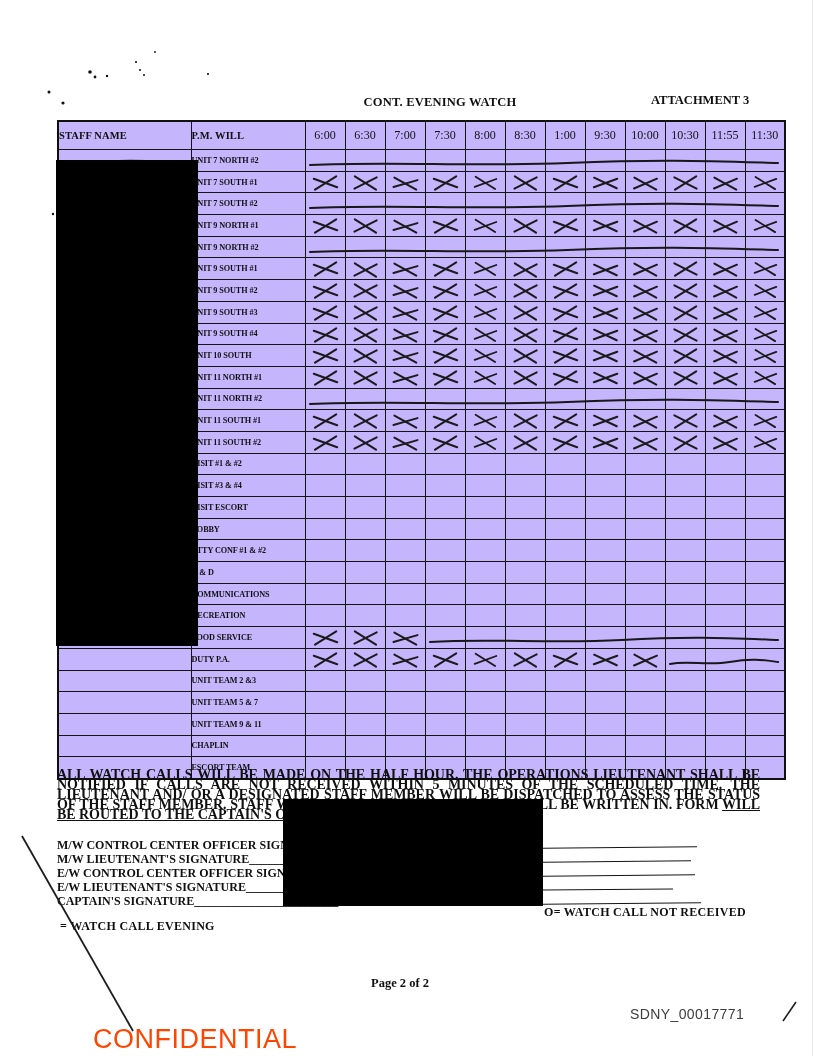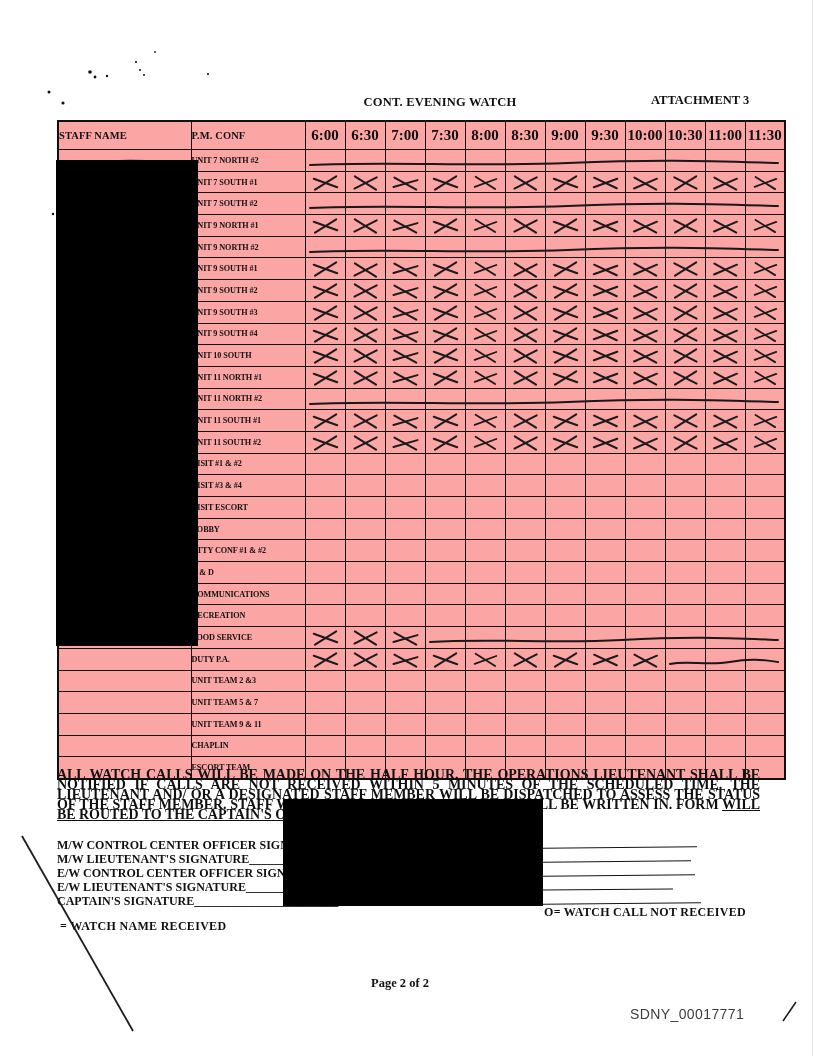--- a/index.html
+++ b/index.html
@@ -5,26 +5,26 @@
   html,body{margin:0;padding:0;background:#e8e8e8;}
   .page{position:relative;width:812px;height:1056px;background:#ffffff;overflow:hidden;
         font-family:"Liberation Serif",serif;color:#101010;}
   svg.overlay{position:absolute;left:0;top:0;width:813px;height:1056px;pointer-events:none;z-index:9;}
 
   .doc-title{position:absolute;left:90px;top:95px;width:700px;text-align:center;
              font-size:12.5px;font-weight:bold;letter-spacing:.2px;}
   .attachment{position:absolute;left:651px;top:93px;font-size:12.5px;font-weight:bold;}
 
   .table-wrap{position:absolute;left:57px;top:120px;}
-  table.watch{border-collapse:collapse;table-layout:fixed;background:#fca5a5;}
+  table.watch{border-collapse:collapse;table-layout:fixed;background:#c4b5fd;}
   table.watch th,table.watch td{border:1.6px solid #141414;padding:0;margin:0;overflow:visible;}
   table.watch{border:2.4px solid #101010;}
   th.h-staff,th.h-post{height:27px;font-size:10.5px;font-weight:bold;text-align:left;
                        padding-left:7px;letter-spacing:.1px;}
-  th.h-time{height:27px;font-size:15px;font-weight:bold;text-align:center;}
+  th.h-time{height:27px;font-size:12px;font-weight:normal;text-align:center;}
   td.staff-cell{height:20.7px;position:relative;}
   td.post-cell{height:20.7px;font-size:8.2px;font-weight:bold;padding-left:5px;
                letter-spacing:-.1px;white-space:nowrap;}
   td.time-cell{height:20.7px;position:relative;}
 
   
   .xm{position:absolute;inset:0;}
   .xm::before,.xm::after{content:"";position:absolute;left:6px;right:6px;top:49%;height:1.7px;
                          background:#1b1b1b;border-radius:2px;}
   .xm::before{transform:rotate(25deg);}
@@ -83,32 +83,32 @@
           <col style="width: 40px;">
           <col style="width: 40px;">
           <col style="width: 40px;">
           <col style="width: 40px;">
           <col style="width: 40px;">
           <col style="width: 40px;">
         </colgroup>
         <thead>
           <tr>
             <th class="h-staff">STAFF NAME</th>
-            <th class="h-post">P.M. CONF</th>
+            <th class="h-post">P.M. WILL</th>
             <th class="h-time">6:00</th>
             <th class="h-time">6:30</th>
             <th class="h-time">7:00</th>
             <th class="h-time">7:30</th>
             <th class="h-time">8:00</th>
             <th class="h-time">8:30</th>
-            <th class="h-time">9:00</th>
+            <th class="h-time">1:00</th>
             <th class="h-time">9:30</th>
             <th class="h-time">10:00</th>
             <th class="h-time">10:30</th>
-            <th class="h-time">11:00</th>
+            <th class="h-time">11:55</th>
             <th class="h-time">11:30</th>
           </tr>
         </thead>
         <tbody>
           <tr>
             <td class="staff-cell">
               <div class="squiggle"><svg width="86" height="12">
                   <path d="M2 8 C 22 4, 50 4, 78 6 L 84 7 L 76 9" fill="none" stroke="#181818" stroke-width="2"></path>
                 </svg></div>
             </td>
@@ -880,25 +880,26 @@
   </div>
 
   <div class="sig-line" style="left:543px;top:847px;width:154px;"></div>
   <div class="sig-line" style="left:543px;top:861px;width:148px;"></div>
   <div class="sig-line" style="left:543px;top:875px;width:152px;"></div>
   <div class="sig-line" style="left:543px;top:889px;width:130px;"></div>
   <div class="sig-line" style="left:543px;top:903px;width:158px;"></div>
 
   <div class="redaction red-sig"></div>
 
-  <div class="legend-left">= WATCH NAME RECEIVED</div>
+  <div class="legend-left">= WATCH CALL EVENING</div>
   <div class="legend-right">O= WATCH CALL NOT RECEIVED</div>
 
   <div class="pageno">Page 2 of 2</div>
   <div class="bates">SDNY_00017771</div>
+  <div class="stamp" id="stamp" style="color: rgb(255, 69, 0);">CONFIDENTIAL</div>
 
   <svg class="overlay">
     <g>
       <circle cx="49" cy="92" r="1.5" fill="#111"></circle>
       <circle cx="63" cy="103" r="1.6" fill="#111"></circle>
       <circle cx="90" cy="72" r="1.8" fill="#111"></circle>
       <circle cx="95" cy="77" r="1.4" fill="#111"></circle>
       <circle cx="107" cy="76" r="1.2" fill="#111"></circle>
       <circle cx="136" cy="62" r="1.1" fill="#111"></circle>
       <circle cx="140" cy="70" r="1.0" fill="#111"></circle>

